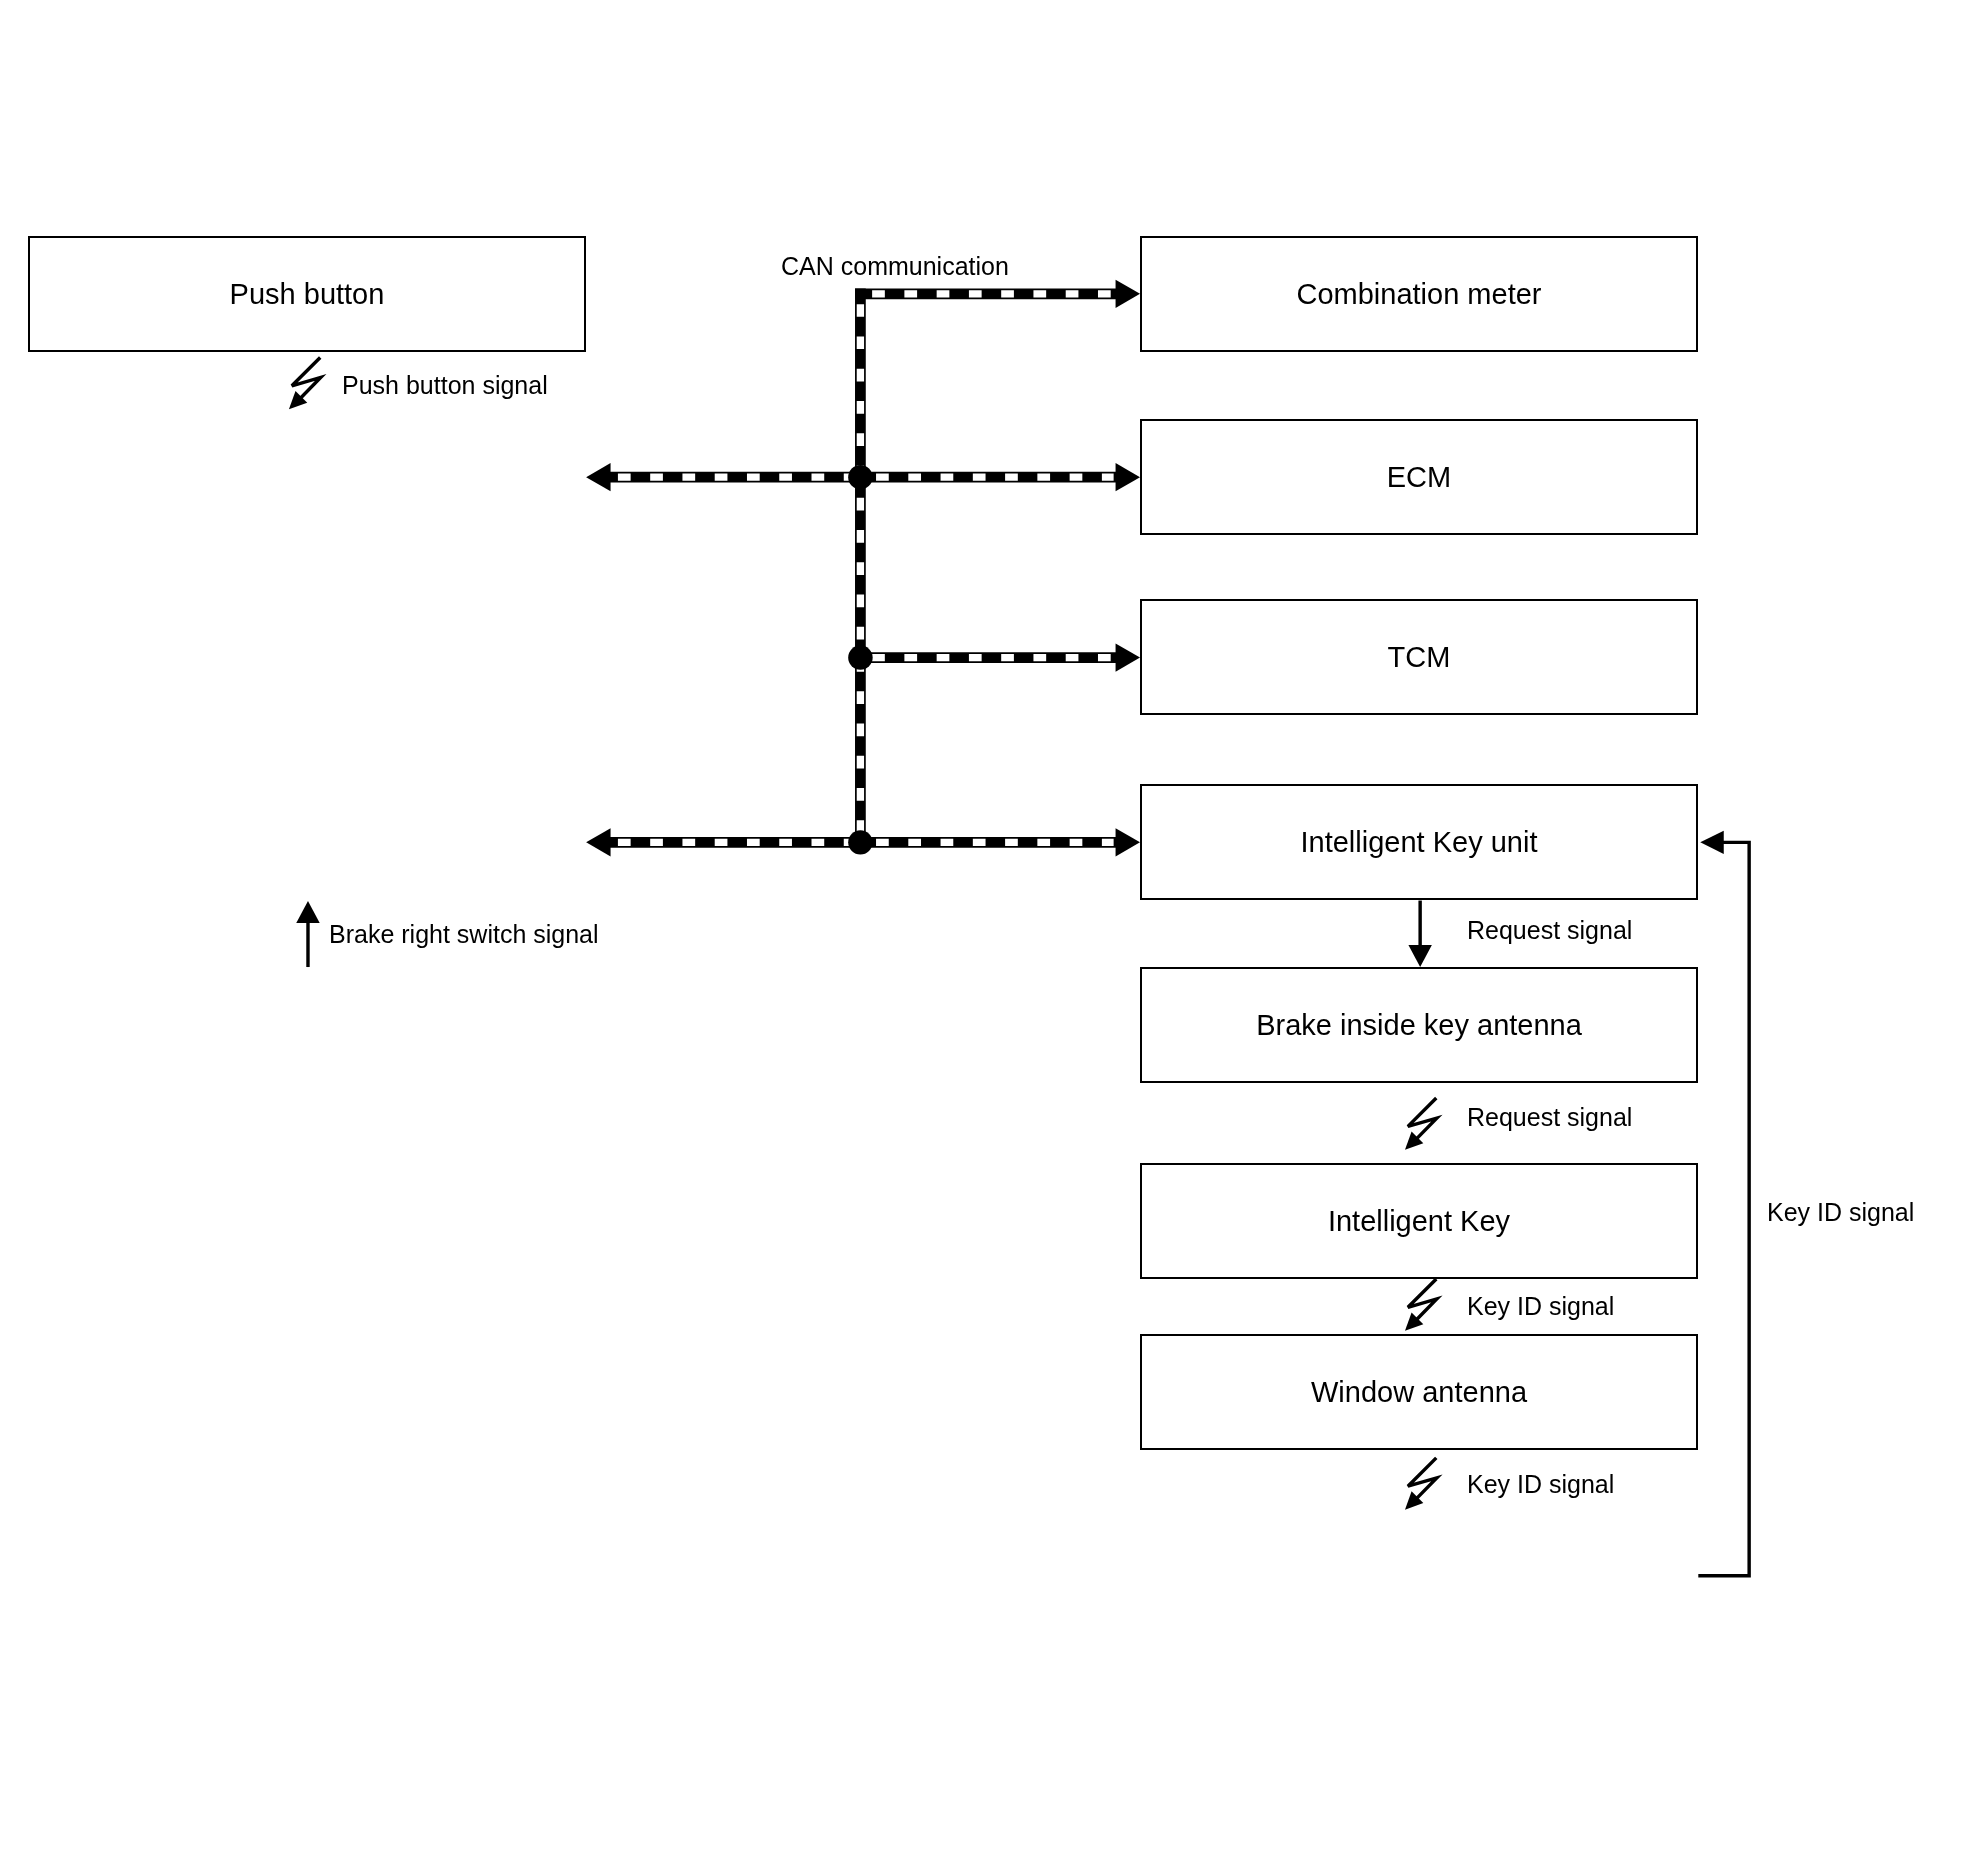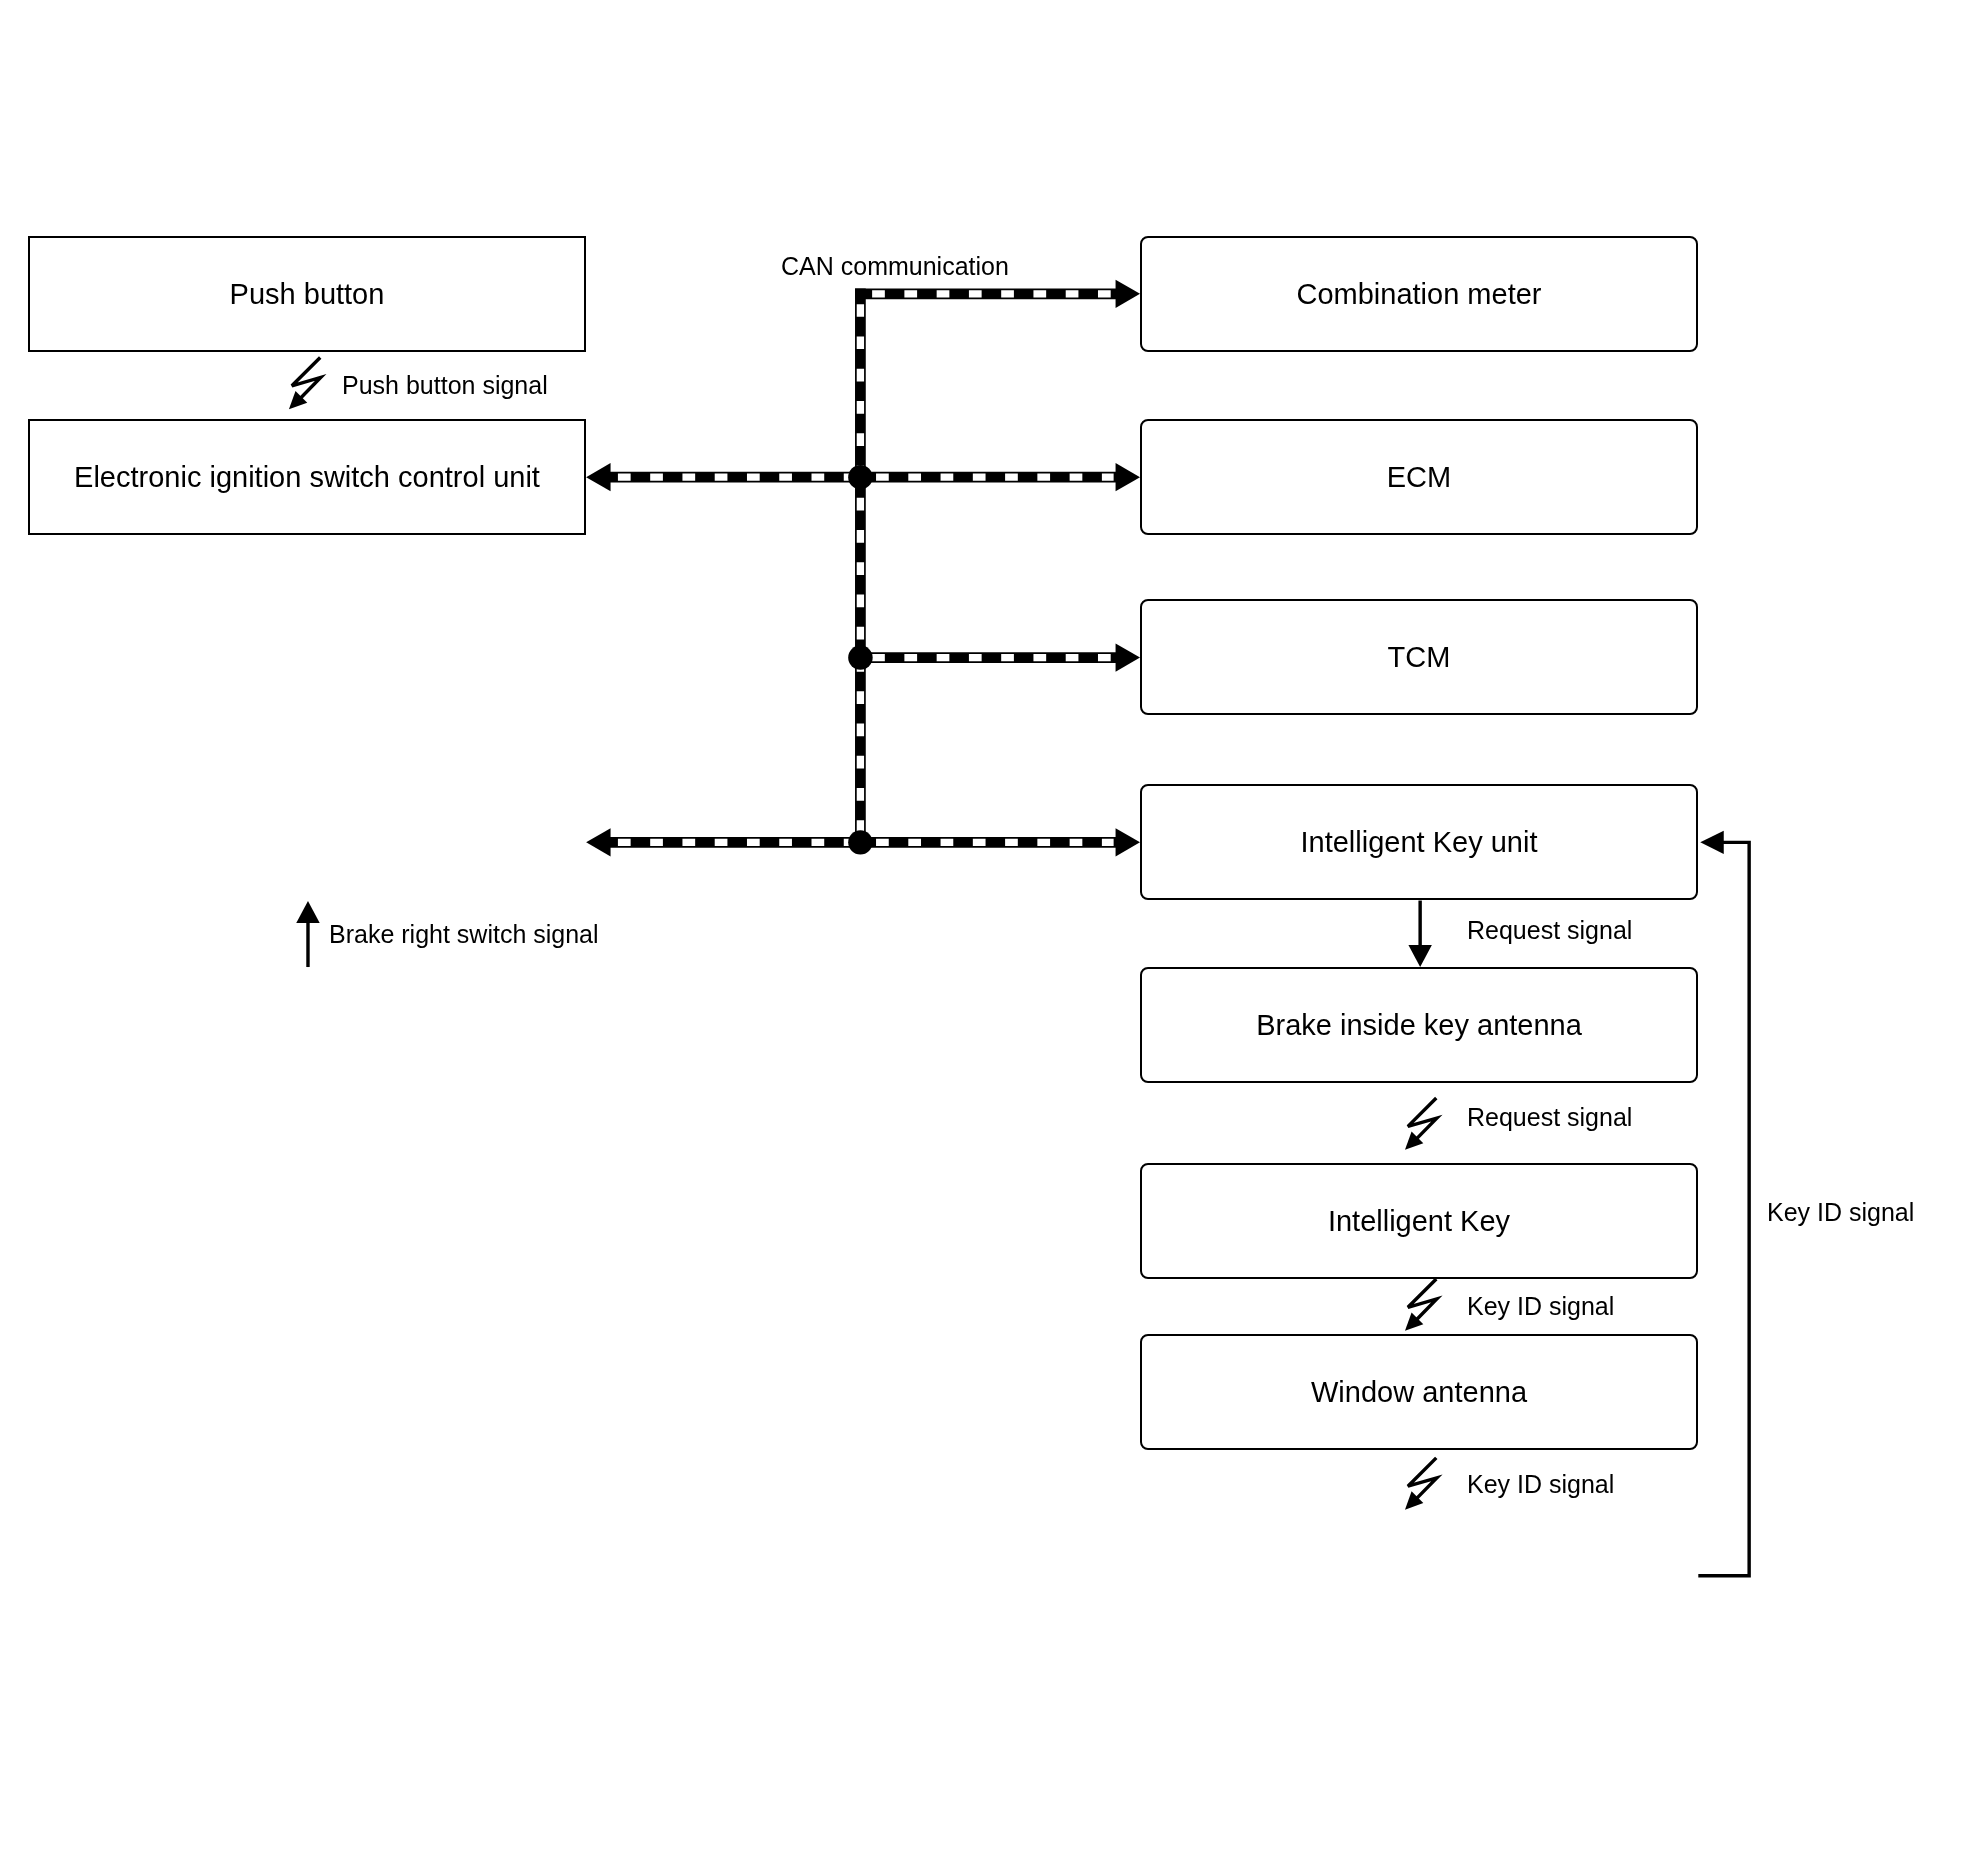--- a/index.html
+++ b/index.html
@@ -30,21 +30,21 @@
     background: #ffffff;
     display: flex;
     align-items: center;
     justify-content: center;
     font-size: 29px;
     text-align: center;
     white-space: nowrap;
     z-index: 2;
   }
   .col-left  { left: 28px;   width: 558px; height: 116px; }
-  .col-right { left: 1140px; width: 558px; height: 116px; border-radius: 8px; }
+  .col-right { left: 1140px; width: 558px; height: 116px; }
   .flabel {
     position: absolute;
     font-size: 25px;
     line-height: 34px;
     white-space: nowrap;
     z-index: 3;
   }
 </style>
 </head>
 <body>
@@ -113,23 +113,20 @@
     </g>
     <g transform="translate(2868,2978)">
       <path d="M70 4 L12 62 L71 45 L26 91" stroke="#000000" stroke-width="7" fill="none"></path>
       <polygon points="6,110 19.5,72.5 43.5,96.5" fill="#000000"></polygon>
     </g>
   </svg>
 
   <div class="node col-left" style="top:236px">
     <span>Push button</span>
   </div>
-  <div class="node col-left" style="top:419px">
-    <span>Electronic ignition switch control unit</span>
-  </div>
 
   <div class="node col-right" style="top:236px">
     <span>Combination meter</span>
   </div>
   <div class="node col-right" style="top:419px">
     <span>ECM</span>
   </div>
   <div class="node col-right" style="top:599px">
     <span>TCM</span>
   </div>

